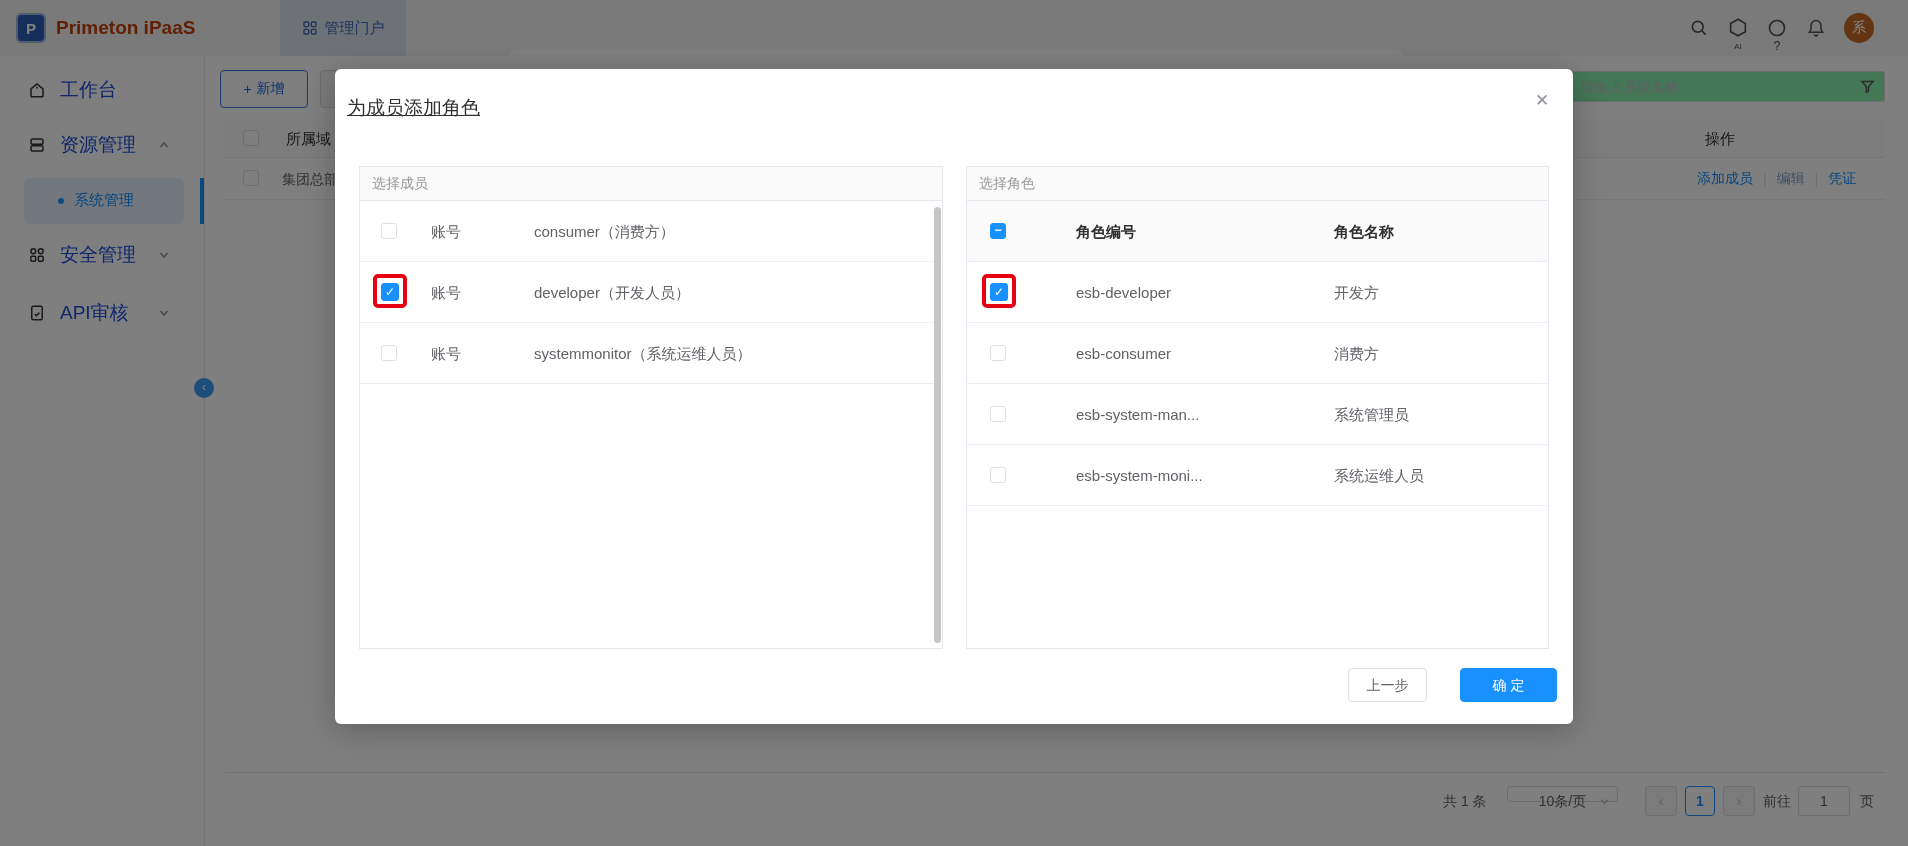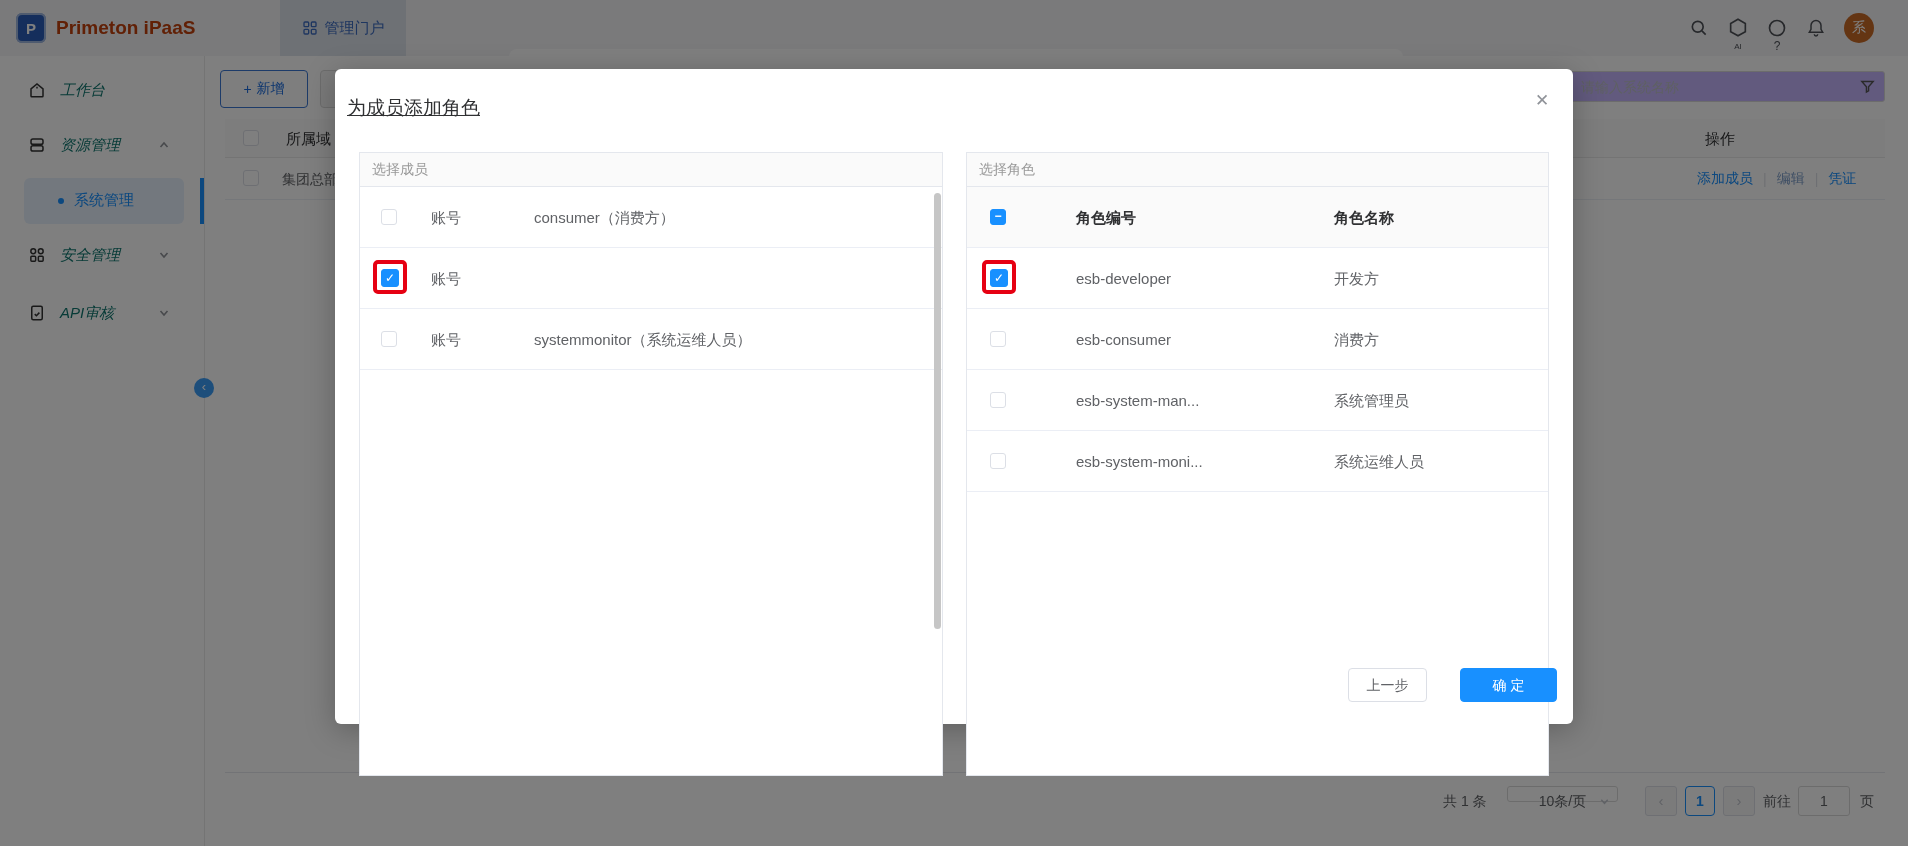--- a/index.html
+++ b/index.html
@@ -13,34 +13,34 @@
   .logo-text { font-size:19px; font-weight:bold; color:#c2410c; line-height:30px; }
   .portal-tab { position:absolute; left:280px; top:0; width:126px; height:56px; background:#dde2ea; color:#3d6cc0; display:flex; align-items:center; justify-content:center; gap:7px; font-size:15px; }
   .topbar-right { position:absolute; right:34px; top:0; height:56px; display:flex; align-items:center; gap:17px; color:#4e5157; }
   .tb-icon { position:relative; width:22px; height:22px; display:flex; align-items:center; justify-content:center; }
   .tb-icon i { position:absolute; font-style:normal; font-size:8px; font-weight:normal;margin-top:36px; }
   .tb-icon .q { font-size:12px; }
   .avatar { width:30px; height:30px; border-radius:50%; background:#c96a26; color:#fff; font-size:14px; display:flex; align-items:center; justify-content:center; }
 
   
   .sidebar { position:absolute; left:0; top:56px; width:205px; height:790px; background:#fff; border-right:1px solid #e9e9e9; z-index:1; }
-  .side-item { position:absolute; left:0; width:205px; height:40px; display:flex; align-items:center; color:#0f766e; font-size:15px;font-style:italic; }
+  .side-item { position:absolute; left:0; width:205px; height:40px; display:flex; align-items:center; color:#1d4ed8; font-size:19px; }
   .side-item .sicon { position:absolute; left:28px; width:18px; height:18px; color:#333; }
   .side-item .slabel { position:absolute; left:60px; }
   .side-item .chev { position:absolute; left:158px; color:#909399; width:12px; height:12px; }
   .sub-active { position:absolute; left:24px; top:122px; width:160px; height:46px; background:#e7f1fc; border-radius:6px; }
   .sub-active .dot { position:absolute; left:34px; top:20px; width:6px; height:6px; border-radius:50%; background:#1890ff; }
   .sub-active .slabel { position:absolute; left:50px; top:13px; color:#1890ff; font-size:15px; }
   .active-bar { position:absolute; right:0; top:122px; width:4px; height:46px; background:#1890ff; }
   .collapse-toggle { position:absolute; left:194px; top:378px; width:20px; height:20px; border-radius:50%; background:#3a9cf6; color:#fff; font-size:13px; line-height:18px; text-align:center; z-index:2; }
 
   
   .add-btn { position:absolute; left:220px; top:70px; width:88px; height:38px; border:1px solid #3a77d2; border-radius:4px; background:#fdfdfd; color:#1668dc; font-size:14px; display:flex; align-items:center; justify-content:center; gap:5px; z-index:1; }
   .sliver-btn { position:absolute; left:320px; top:70px; width:110px; height:38px; border:1px solid #d9d9d9; border-radius:4px; background:#f5f5f5; z-index:1; }
-  .search-box { position:absolute; left:1570px; top:71px; width:315px; height:31px; border:1px solid #d9d9d9; border-radius:3px; background:#c4b5fd; z-index:1; }
+  .search-box { position:absolute; left:1570px; top:71px; width:315px; height:31px; border:1px solid #d9d9d9; border-radius:3px; background:#86efac; z-index:1; }
   .search-box input { position:absolute; left:10px; top:0; width:260px; height:29px; border:none; outline:none; font-size:14px; color:#606266; background:transparent; font-family:"Liberation Sans",sans-serif; }
   .search-box input::placeholder { color:#bdc0c6; }
   .funnel { position:absolute; right:8px; top:6px; width:17px; height:17px; color:#555; }
   .tbl-head { position:absolute; left:225px; top:119px; width:1660px; height:39px; background:#fafafa; border-bottom:1px solid #e8e8e8; z-index:1; }
   .tbl-row { position:absolute; left:225px; top:158px; width:1660px; height:42px; background:#fff; border-bottom:1px solid #ebeef5; z-index:1; }
   .cb { width:16px; height:16px; border:1px solid #dcdfe6; border-radius:3px; background:#fff; }
   .cb.on { width:18px; height:18px; background:#1890ff; border-color:#1890ff; color:#fff; font-size:12px; line-height:16px; text-align:center; }
   .cb.ind { background:#1890ff; border-color:#1890ff; color:#fff; font-size:12px; font-weight:bold; line-height:13px; text-align:center; }
   .th-domain { position:absolute; left:61px; top:0; line-height:39px; font-size:15px; color:#303133; }
   .th-ops { position:absolute; left:1480px; top:0; line-height:39px; font-size:15px; color:#303133; }
@@ -63,21 +63,21 @@
   .pg-input { position:absolute; left:1798px; top:786px; width:52px; height:30px; border:1px solid #d9d9d9; border-radius:3px; text-align:center; font-size:14px; color:#606266; background:#fff; font-family:"Liberation Sans",sans-serif; }
   .pg-page { position:absolute; left:1860px; top:786px; line-height:30px; }
 
   .peek { position:absolute; left:509px; top:49px; width:894px; height:26px; background:#fff; border-radius:8px 8px 0 0; z-index:2; }
   .overlay { position:absolute; inset:0; background:rgba(0,0,0,0.5); z-index:3; }
 
   
   .modal { position:absolute; left:335px; top:69px; width:1238px; height:655px; background:#fff; border-radius:6px; box-shadow:0 6px 30px rgba(0,0,0,.25); z-index:4; }
   .modal-title { position:absolute; left:12px; top:26px; font-size:19px; color:#303133;text-decoration:underline; }
   .modal-close { position:absolute; right:20px; top:21px; width:22px; height:22px; color:#909399; font-size:17px; line-height:22px; text-align:center; }
-  .panel { position:absolute; top:83px; width:584px; height:624px; border:1px solid #e4e7ed; background:#fff; overflow:hidden; }
+  .panel { position:absolute; top:97px; width:584px; height:483px; border:1px solid #e4e7ed; background:#fff; overflow:hidden; }
   .panel.left { left:24px; } .panel.right { left:631px; width:583px; }
   .panel-head { height:34px; background:#fafafa; border-bottom:1px solid #e4e7ed; color:#999; font-size:14px; line-height:33px; padding-left:12px; }
   .prow { position:absolute; left:0; width:100%; height:61px; border-bottom:1px solid #ebeef5; }
   .prow .pcb { position:absolute; left:21px; top:22px; }
   .prow .pcb.on { top:21px; }
   .prow .acct { position:absolute; left:71px; line-height:61px; font-size:15px; color:#606266; }
   .prow .pname { position:absolute; left:174px; line-height:61px; font-size:15px; color:#606266; }
   .rrow .pcb { left:23px; }
   .rrow .rcode { position:absolute; left:109px; line-height:61px; font-size:15px; color:#606266; }
   .rrow .rname { position:absolute; left:367px; line-height:61px; font-size:15px; color:#606266; }
@@ -268,20 +268,21 @@
       <div class="panel-head">选择成员</div>
 
       <div class="prow" style="top:34px">
         <span class="cb pcb"></span>
         <span class="acct">账号</span>
         <span class="pname">consumer（消费方）</span>
       </div>
       <div class="prow" style="top:95px">
         <span class="cb pcb on"><span>✓</span></span>
         <span class="acct">账号</span>
+        <span class="pname">developer（开发人员）</span>
       </div>
       <div class="prow" style="top:156px">
         <span class="cb pcb"></span>
         <span class="acct">账号</span>
         <span class="pname">systemmonitor（系统运维人员）</span>
       </div>
 
       <div class="redbox" style="left:13px; top:107px"></div>
       <div class="scrollbar"></div>
     </div>

